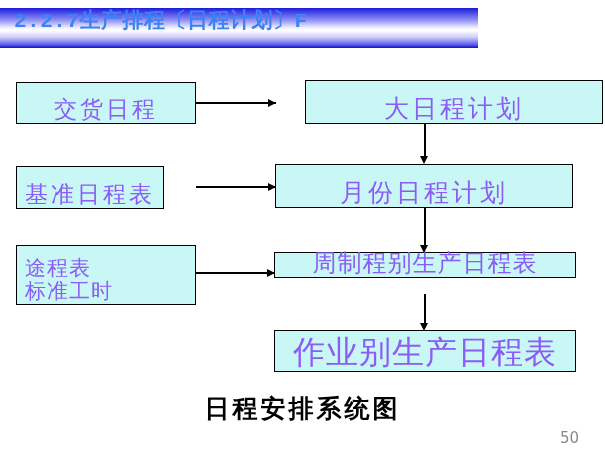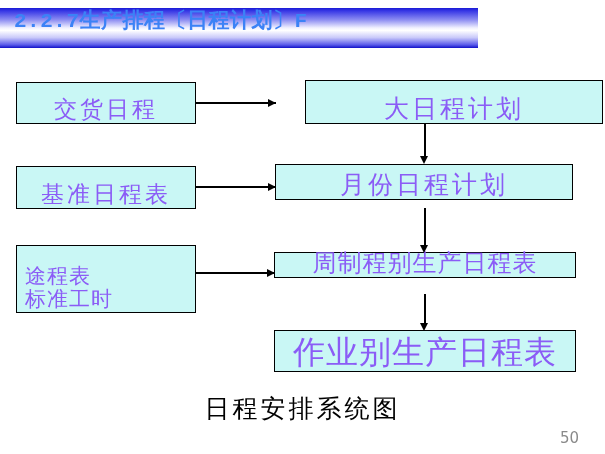--- a/index.html
+++ b/index.html
@@ -56,23 +56,23 @@
     color: #8b5cf6;
     font-family: "DejaVu Serif", "Liberation Serif", serif;
     letter-spacing: 3px;
   }
   .fbox.center { justify-content: center; }
   .fbox.left   { justify-content: flex-start; padding-left: 8px; }
   .fbox .txt { white-space: pre-line; line-height: 1.12; }
 
   #box-delivery   { left: 16px;  top: 82px;  width: 180px; height: 42px;  font-size: 23px; }
   #box-master     { left: 275px; top: 80px;  width: 298px; height: 44px;  font-size: 25px; margin-left: 30px; }
-  #box-baseline   { left: 16px;  top: 166px; width: 180px; height: 43px;  font-size: 23px; }
-  #box-monthly    { left: 275px; top: 164px; width: 298px; height: 36px;  font-size: 25px; }
-  #box-routing    { left: 16px;  top: 245px; width: 180px; height: 68px;  font-size: 21px; letter-spacing: 1px; }
+  #box-baseline   { left: 16px;  top: 166px; width: 148px; height: 43px;  font-size: 23px; }
+  #box-monthly    { left: 275px; top: 164px; width: 298px; height: 44px;  font-size: 25px; }
+  #box-routing    { left: 16px;  top: 245px; width: 180px; height: 60px;  font-size: 21px; letter-spacing: 1px; }
   #box-weekly     { left: 274px; top: 252px; width: 302px; height: 26px;  font-size: 24px; letter-spacing: 1px; }
   #box-operation  { left: 274px; top: 330px; width: 302px; height: 42px;  font-size: 32px; letter-spacing: 1px; }
 
   
   .conn {
     position: absolute;
     background: #000000;
   }
   .h-line { height: 1.6px; }
   .v-line { width: 1.6px; }
@@ -115,20 +115,21 @@
   #caption {
     position: absolute;
     left: 0;
     top: 392px;
     width: 605px;
     text-align: center;
     font-family: "DejaVu Serif", "Liberation Serif", serif;
     font-size: 25px;
     letter-spacing: 3px;
     color: #000000;
+    font-weight: bold;
   }
 
   
   #page-number {
     position: absolute;
     left: 560px;
     top: 429px;
     font-family: "DejaVu Sans", "Liberation Sans", sans-serif;
     font-size: 15px;
     color: #8a8a8a;

